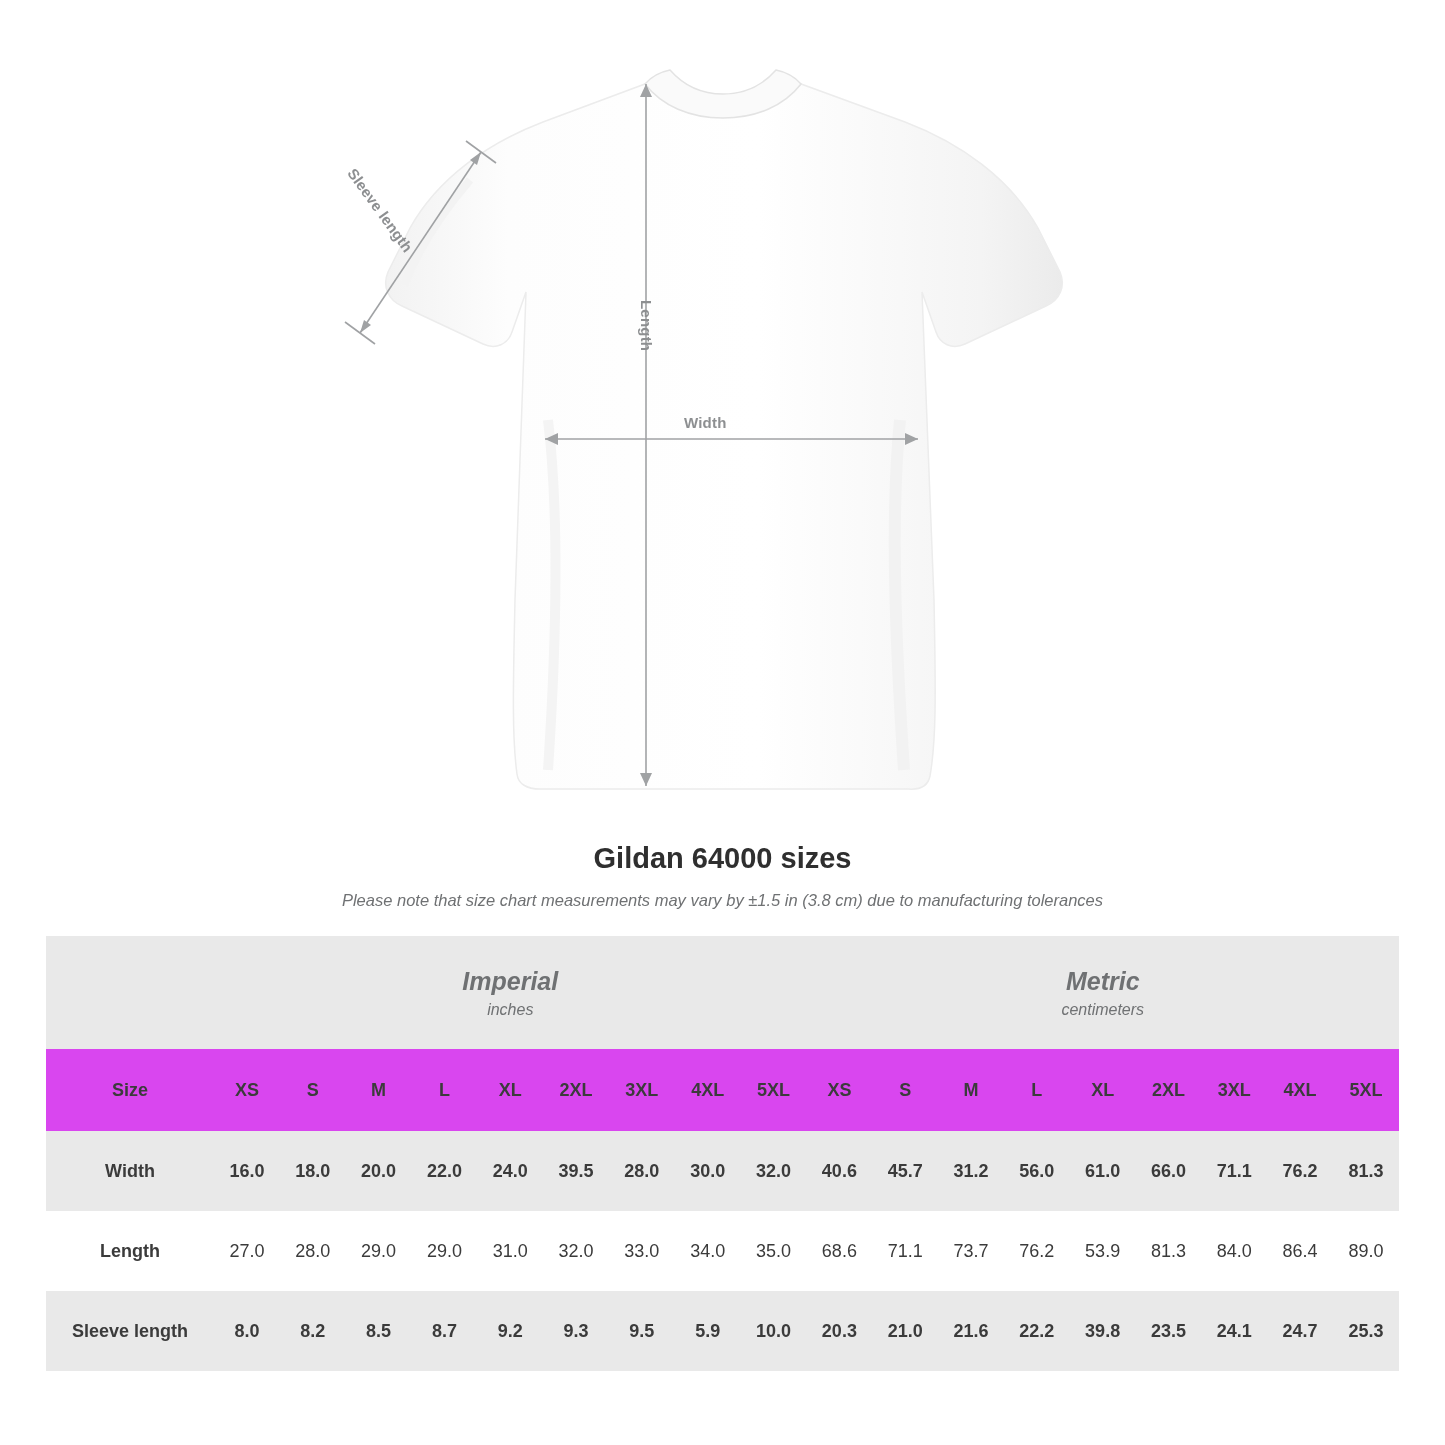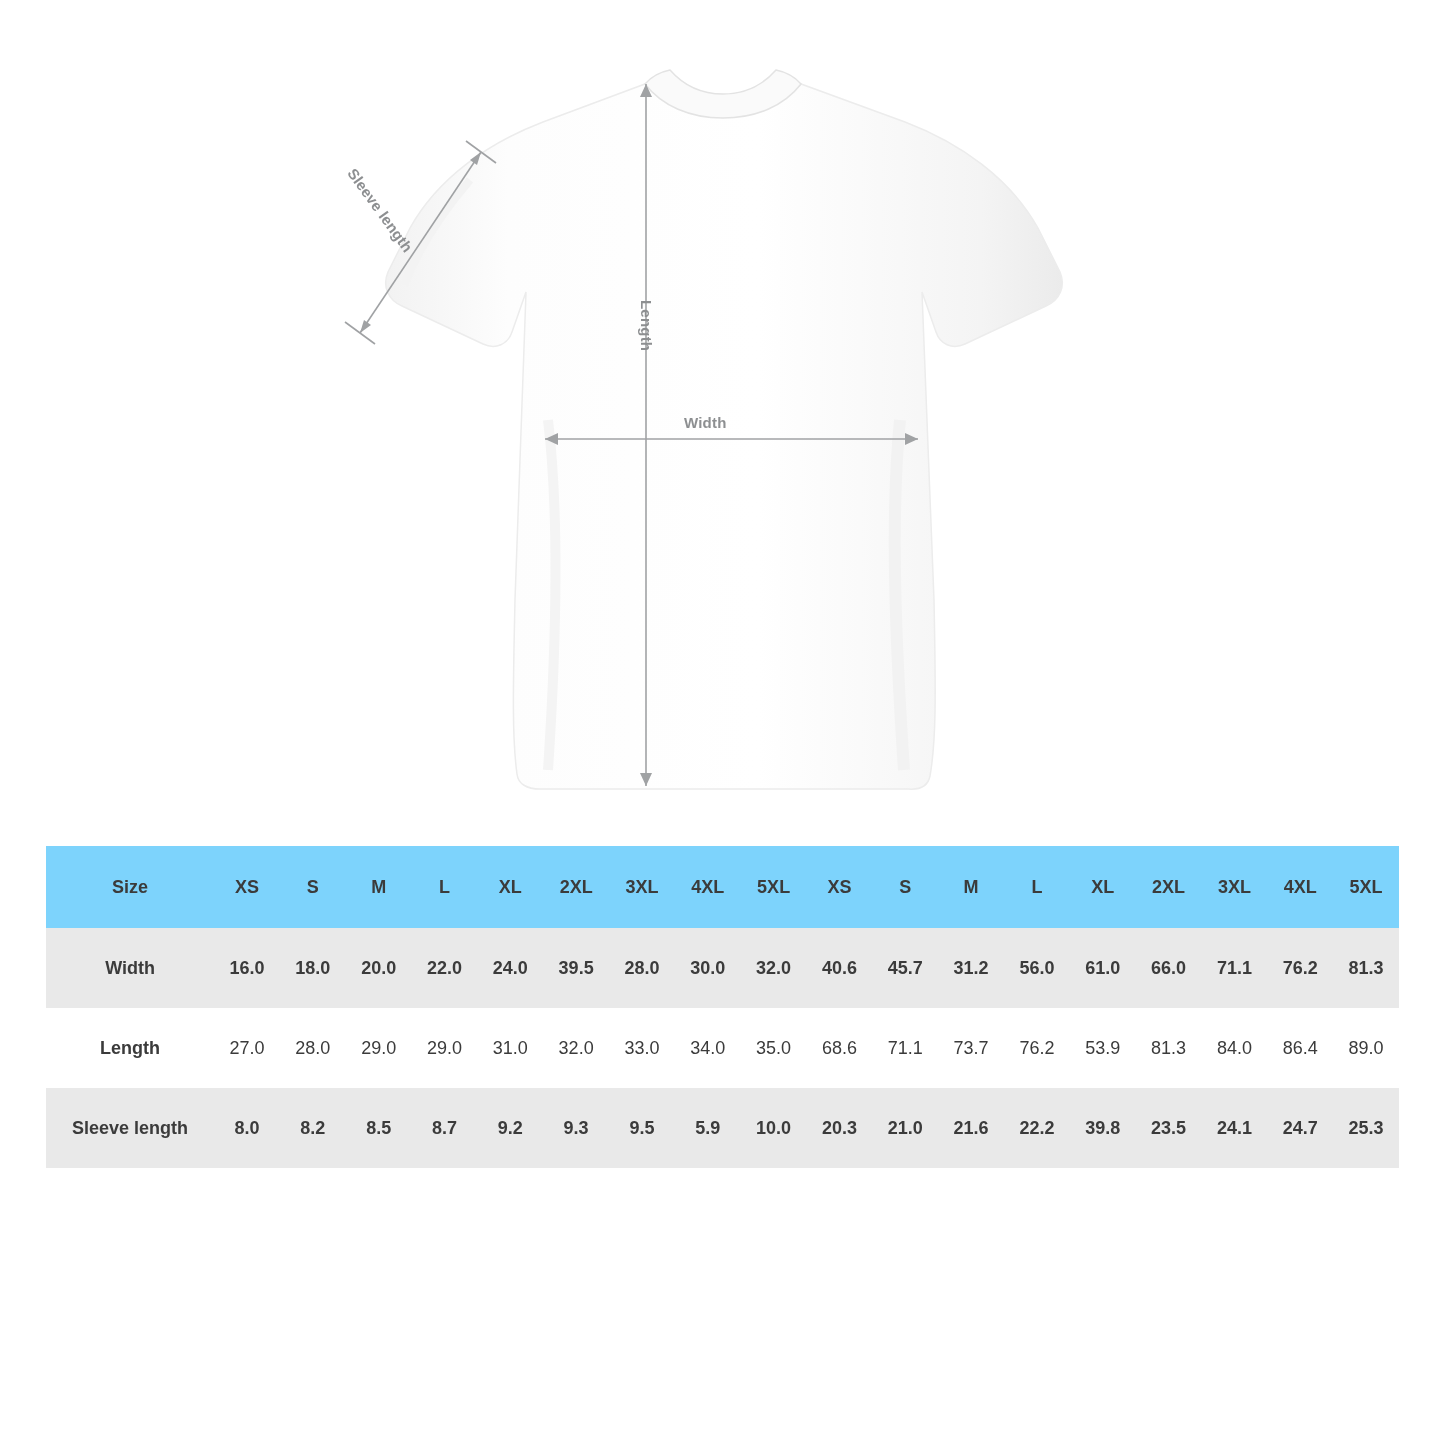--- a/index.html
+++ b/index.html
@@ -103,21 +103,21 @@
     line-height: 1.25;
   }
   .unit-sub {
     font-size: 16px;
     font-style: italic;
     color: #6f7173;
     margin-top: 4px;
   }
   .head-row td {
     height: 82px;
-    background: #7dd3fc;
+    background: #d946ef;
     font-size: 18px;
     font-weight: bold;
     color: #3b3b3b;
   }
   .head-row td.rowlabel {
     font-size: 18px;
   }
   .data-row td {
     height: 80px;
     font-size: 18px;
@@ -199,20 +199,24 @@
         <polygon points="545,439 558,433 558,445" fill="#a0a2a4" stroke="none"></polygon>
         <polygon points="918,439 905,433 905,445" fill="#a0a2a4" stroke="none"></polygon>
       </g>
     </svg>
 
     <div class="annot annot-sleeve">Sleeve length</div>
     <div class="annot annot-length">Length</div>
     <div class="annot annot-width">Width</div>
   </div>
 
+  <div class="title-block">
+    <h1 class="chart-title">Gildan 64000 sizes</h1>
+    <p class="chart-note">Please note that size chart measurements may vary by ±1.5 in (3.8 cm) due to manufacturing tolerances</p>
+  </div>
 
   <div class="table-wrap">
     <table class="size-chart">
       <colgroup>
         <col class="col-label">
         <col class="col-val">
           <col class="col-val">
           <col class="col-val">
           <col class="col-val">
           <col class="col-val">
@@ -224,20 +228,31 @@
           <col class="col-val">
           <col class="col-val">
           <col class="col-val">
           <col class="col-val">
           <col class="col-val">
           <col class="col-val">
           <col class="col-val">
           <col class="col-val">
       </colgroup>
       <tbody>
+        <tr class="unit-row">
+          <td></td>
+          <td colspan="9">
+            <div class="unit-name">Imperial</div>
+            <div class="unit-sub">inches</div>
+          </td>
+          <td colspan="9">
+            <div class="unit-name">Metric</div>
+            <div class="unit-sub">centimeters</div>
+          </td>
+        </tr>
 
         <tr class="head-row">
           <td class="rowlabel">Size</td>
           <td>XS</td>
           <td>S</td>
           <td>M</td>
           <td>L</td>
           <td>XL</td>
           <td>2XL</td>
           <td>3XL</td>

